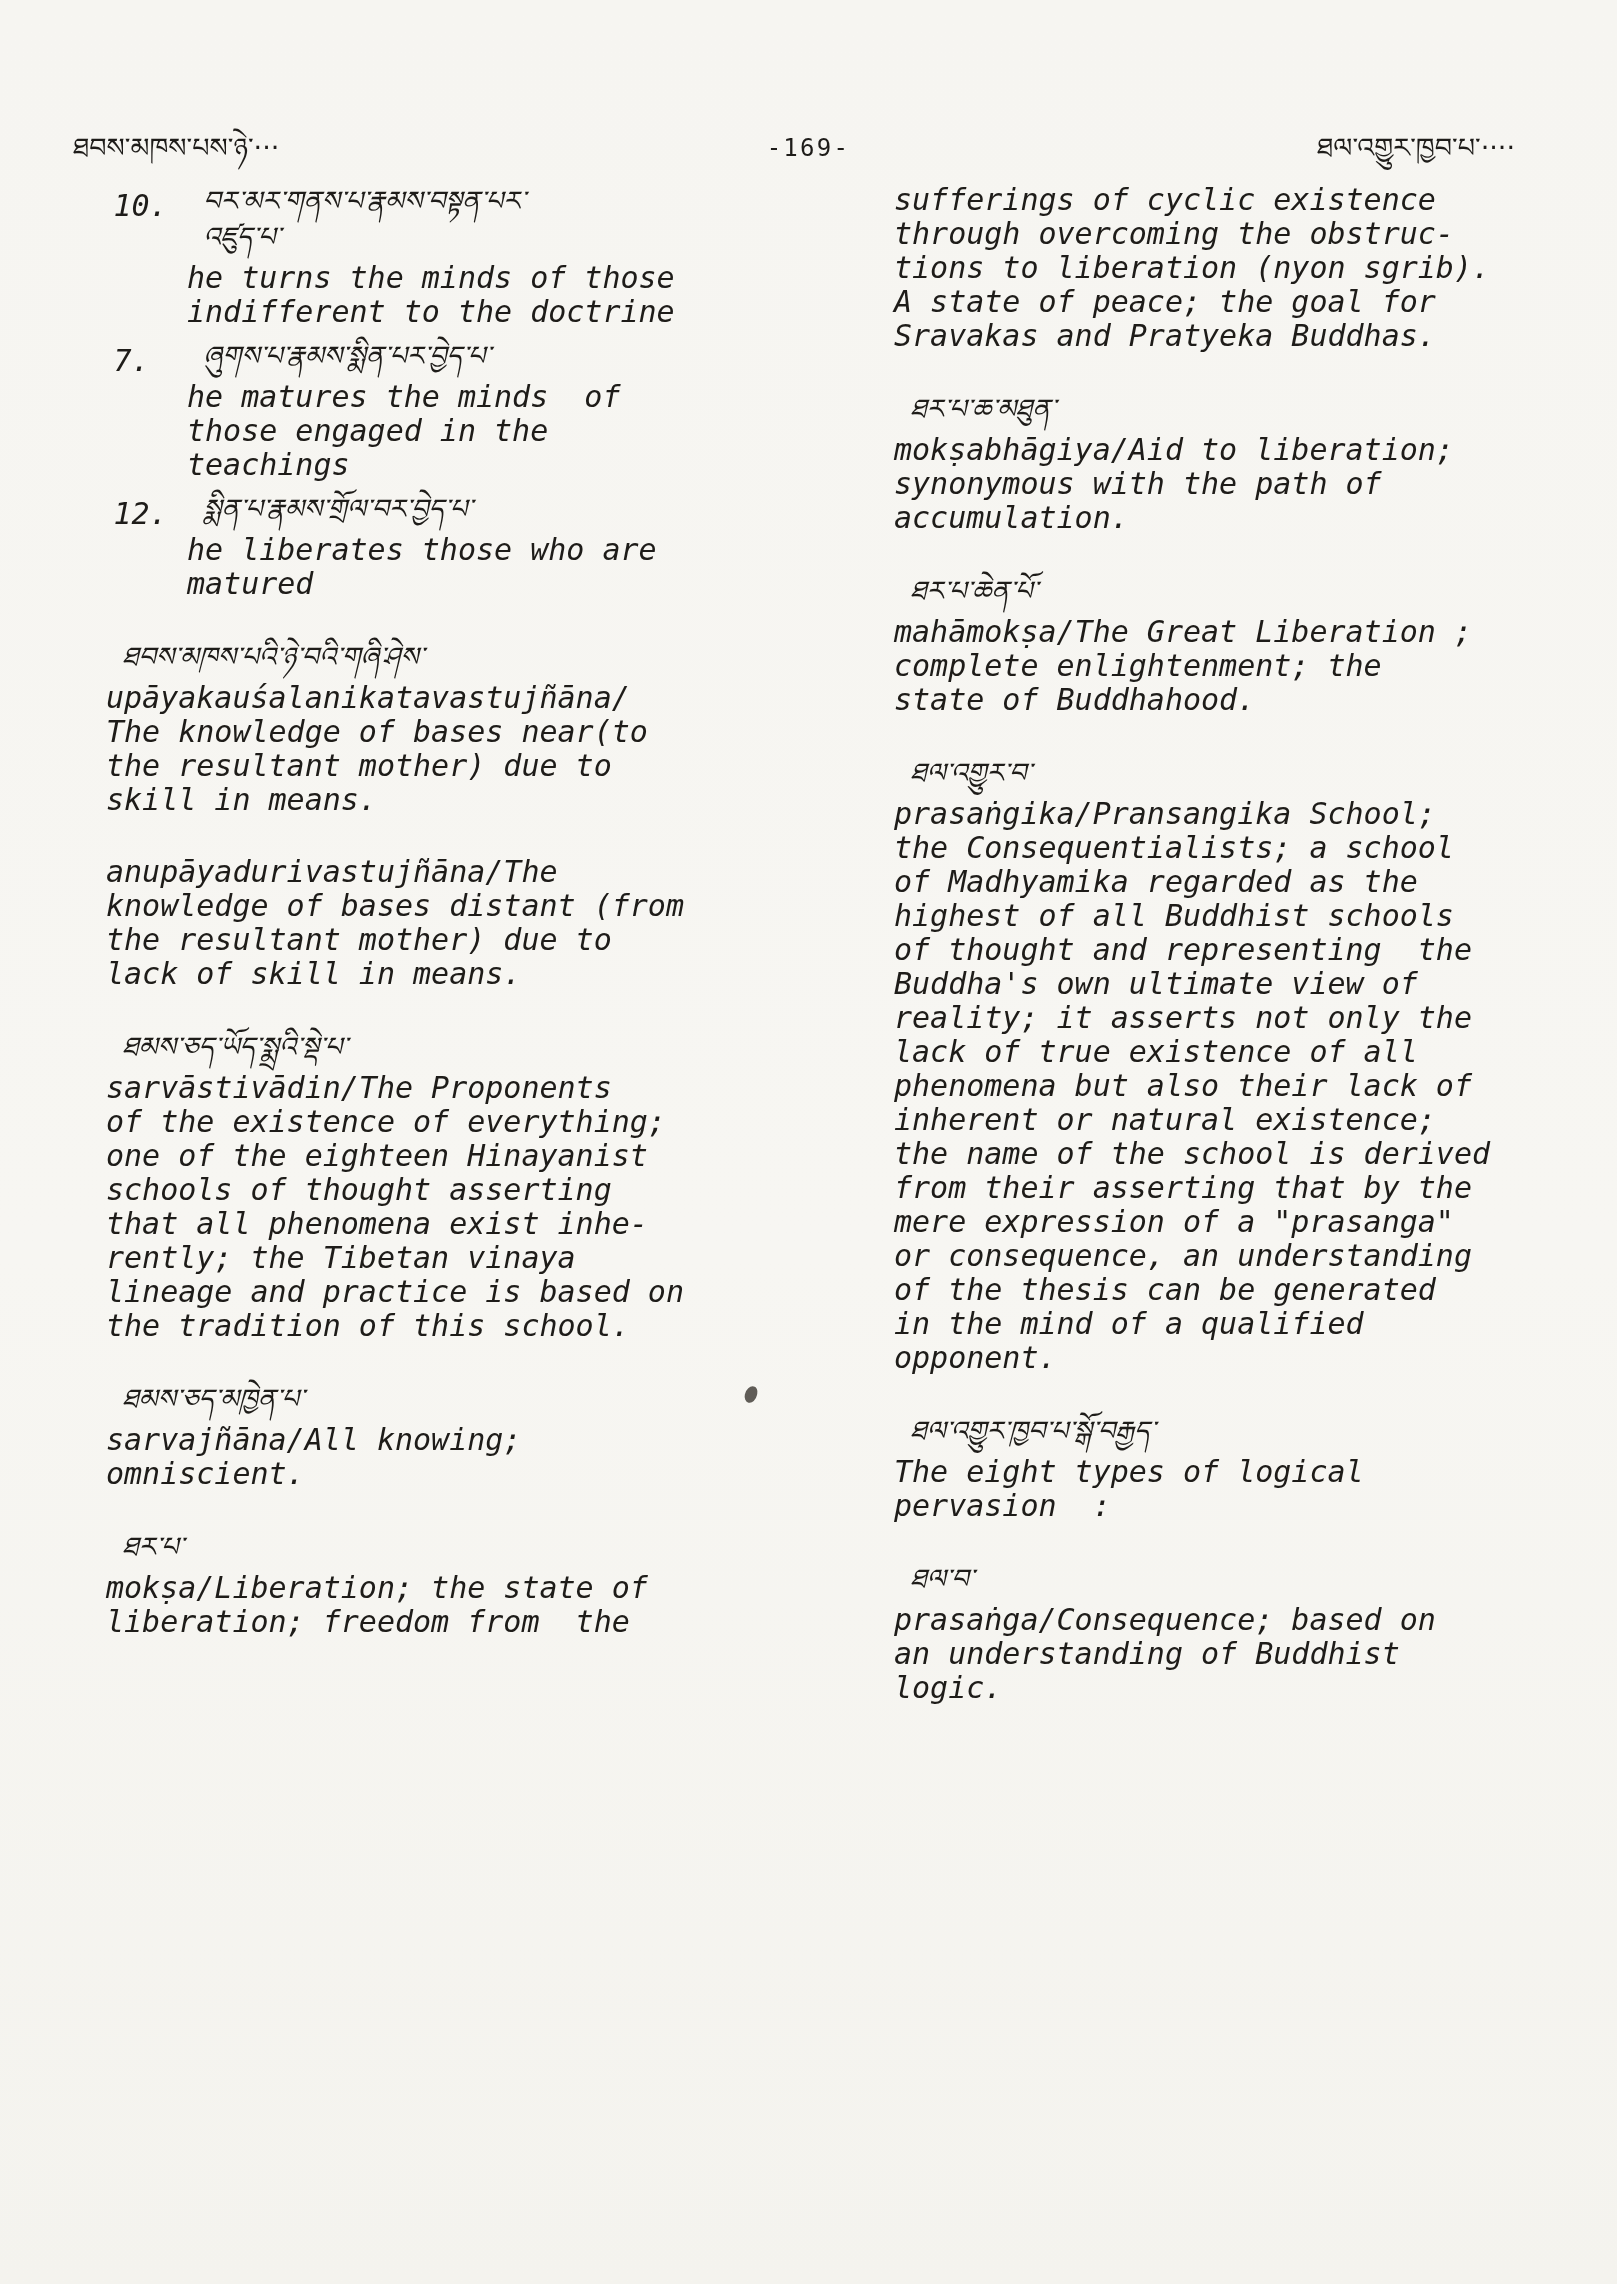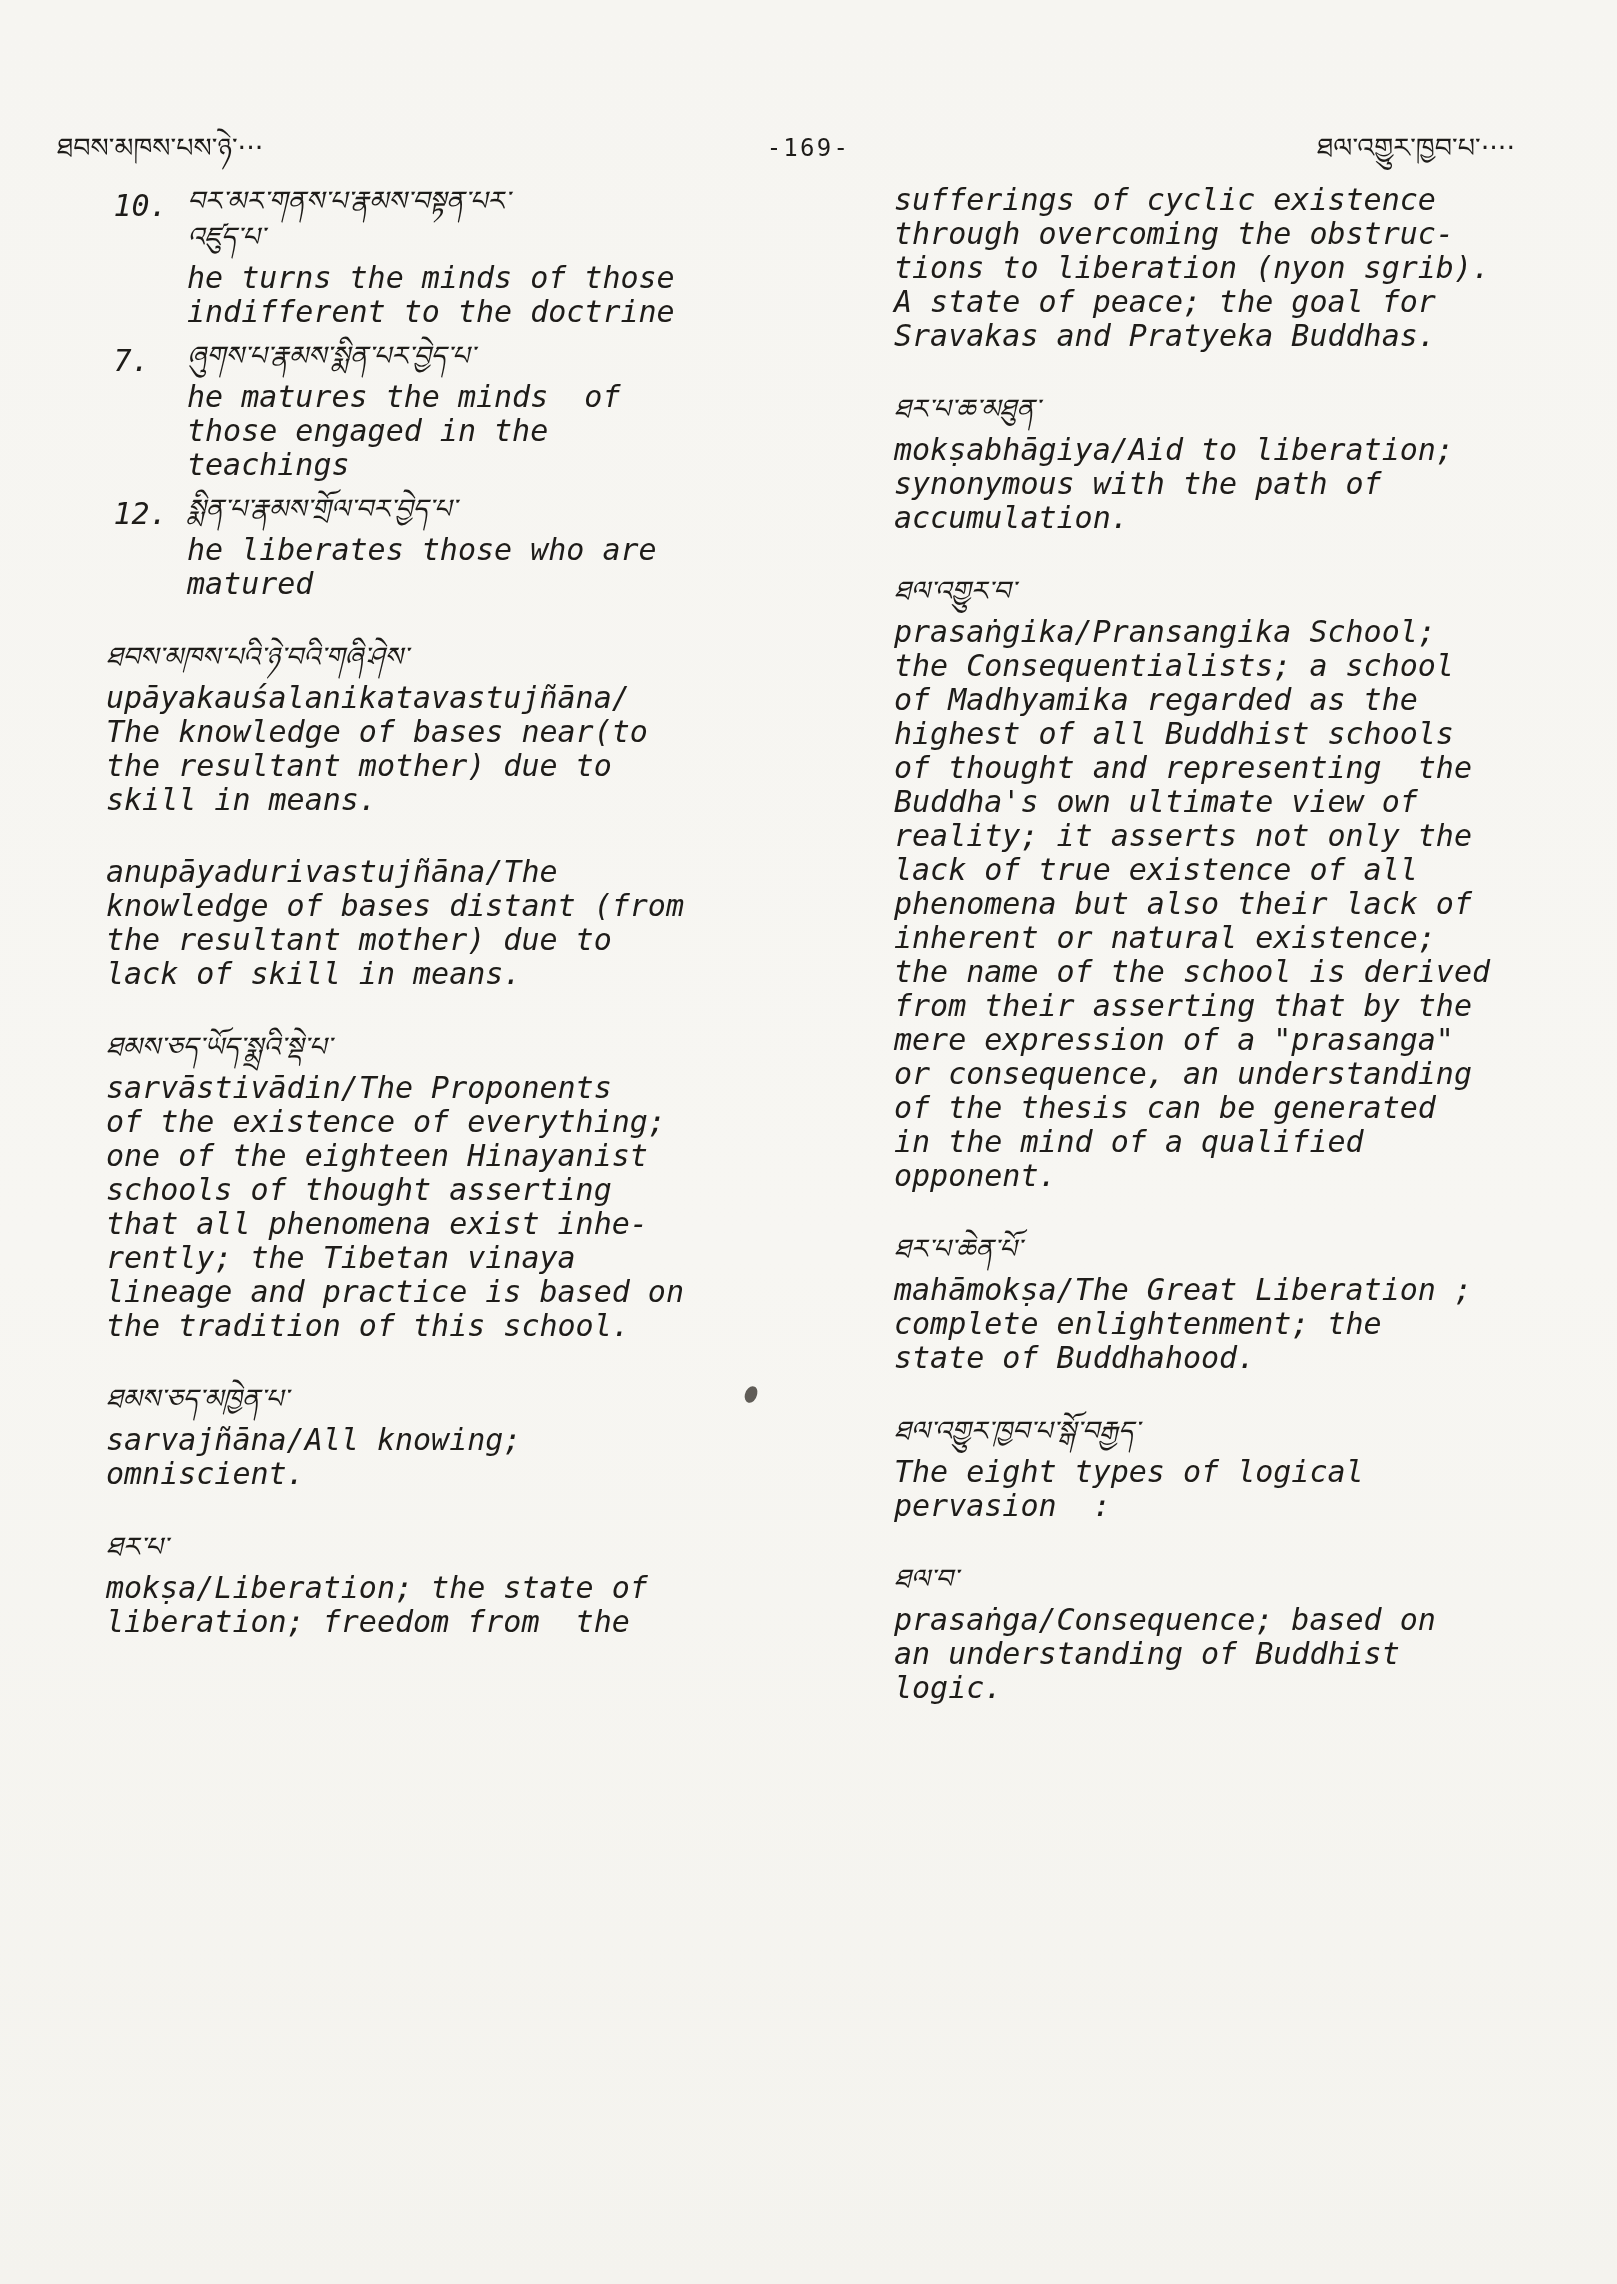--- a/index.html
+++ b/index.html
@@ -22,20 +22,21 @@
   .col-left{left:106px;}
   .col-right{left:894px;}
 
   .lines{white-space:pre-wrap;}
 
   .tib{
     font-family:"DejaVu Sans",sans-serif;
     font-size:27px;line-height:36px;
     margin-bottom:6px;
     white-space:pre-wrap;
+    margin-left:16px;
   }
 
   
   .num-item{position:relative;padding-left:81px;margin-bottom:9px;}
   .num-item .num{position:absolute;left:7.5px;top:6px;}
 
   
   .entry{margin-top:38px;}
 
   
@@ -131,45 +132,45 @@
 Sravakas and Pratyeka Buddhas.</div>
 
     <div class="entry">
       <div class="tib">ཐར་པ་ཆ་མཐུན་</div>
       <div class="lines">mokṣabhāgiya/Aid to liberation;
 synonymous with the path of
 accumulation.</div>
     </div>
 
     <div class="entry">
+      <div class="tib">ཐར་པ་ཆེན་པོ་</div>
+      <div class="lines">mahāmokṣa/The Great Liberation ;
+complete enlightenment; the
+state of Buddhahood.</div>
+    </div>
+
+    <div class="entry">
       <div class="tib">ཐལ་འགྱུར་བ་</div>
       <div class="lines">prasaṅgika/Pransangika School;
 the Consequentialists; a school
 of Madhyamika regarded as the
 highest of all Buddhist schools
 of thought and representing  the
 Buddha's own ultimate view of
 reality; it asserts not only the
 lack of true existence of all
 phenomena but also their lack of
 inherent or natural existence;
 the name of the school is derived
 from their asserting that by the
 mere expression of a "prasanga"
 or consequence, an understanding
 of the thesis can be generated
 in the mind of a qualified
 opponent.</div>
-    </div>
-
-    <div class="entry">
-      <div class="tib">ཐར་པ་ཆེན་པོ་</div>
-      <div class="lines">mahāmokṣa/The Great Liberation ;
-complete enlightenment; the
-state of Buddhahood.</div>
     </div>
 
     <div class="entry">
       <div class="tib">ཐལ་འགྱུར་ཁྱབ་པ་སྒོ་བརྒྱད་</div>
       <div class="lines">The eight types of logical
 pervasion  :</div>
     </div>
 
     <div class="entry">
       <div class="tib">ཐལ་བ་</div>

